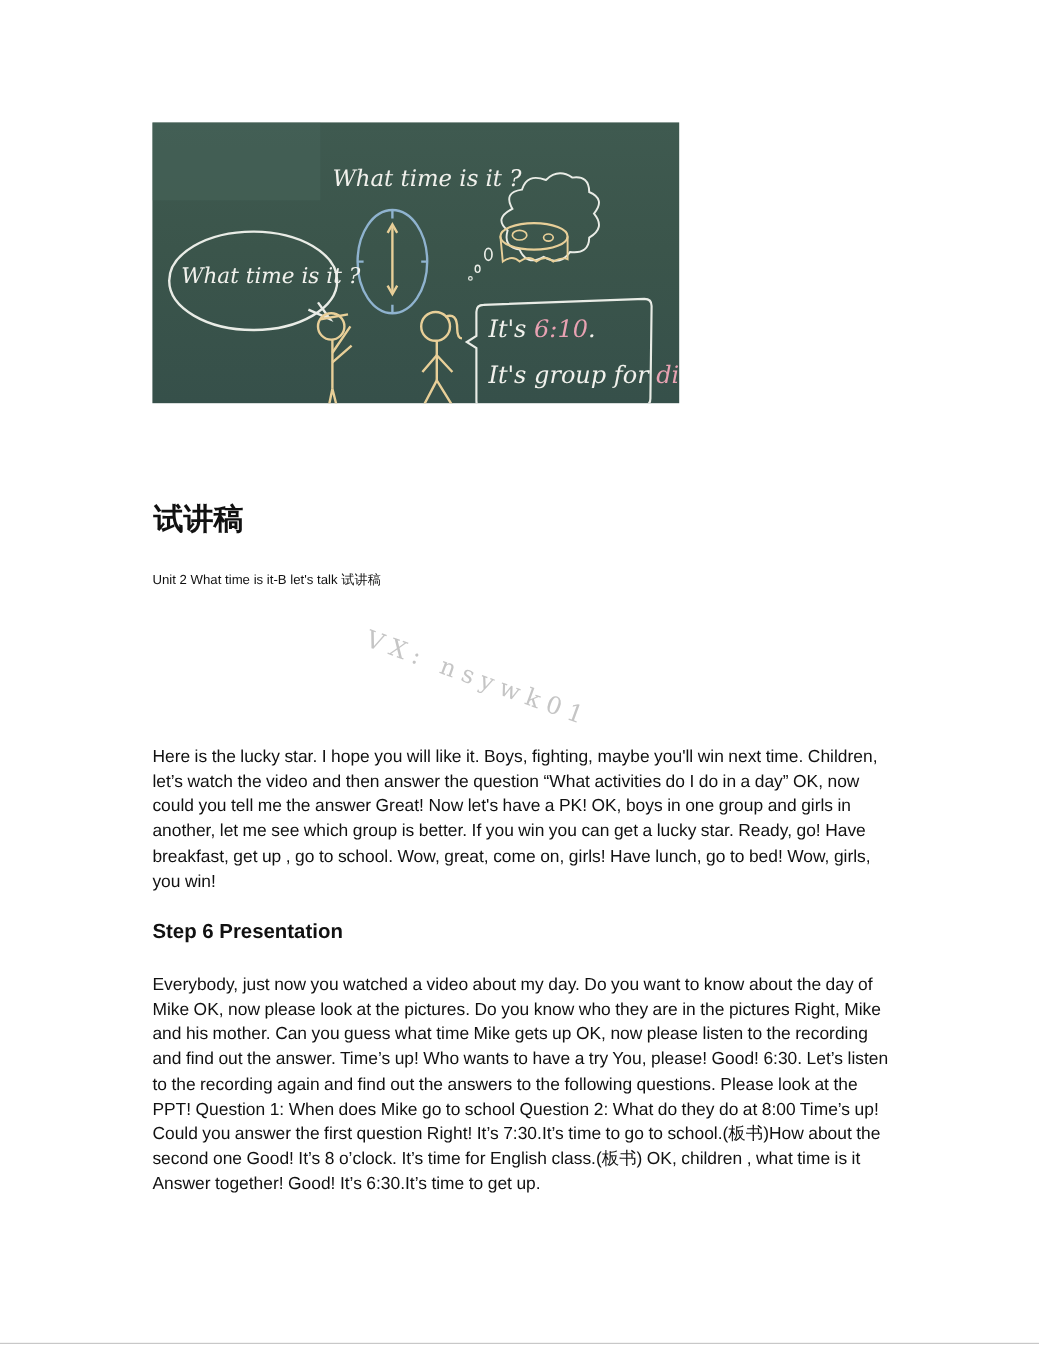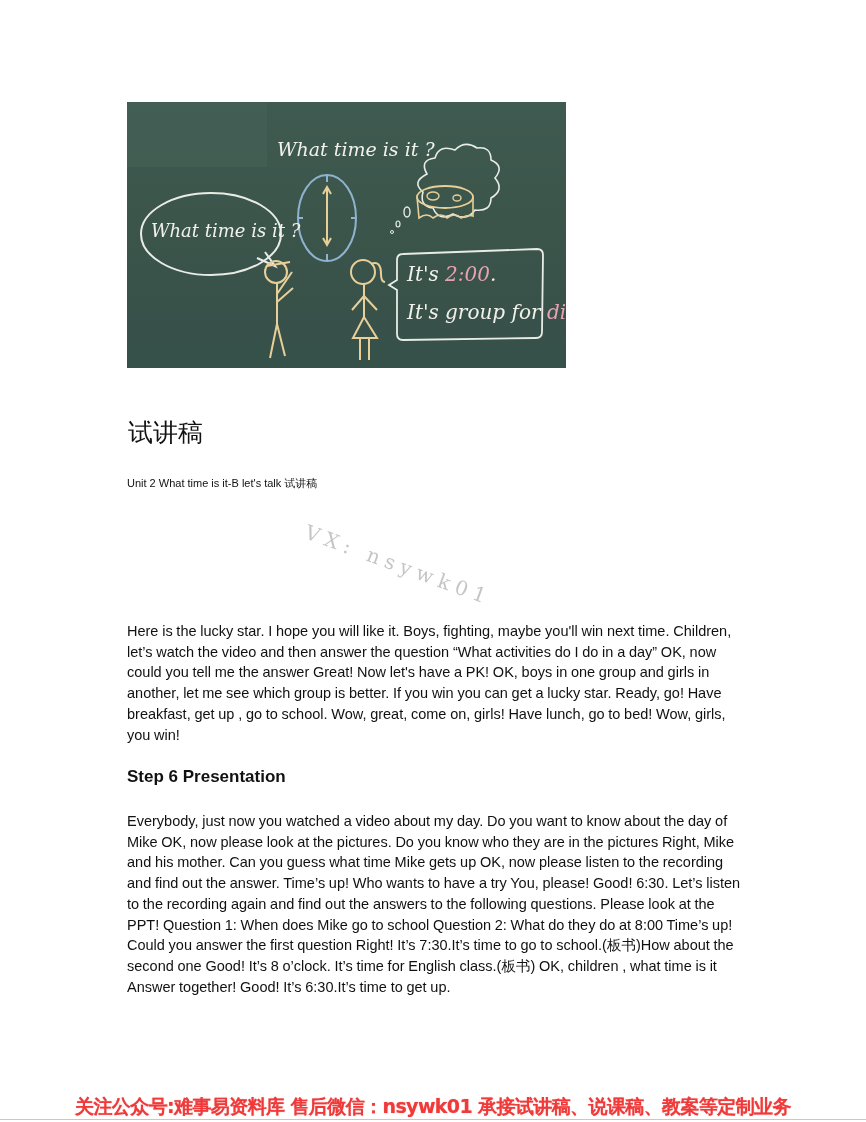--- a/index.html
+++ b/index.html
@@ -19,21 +19,21 @@
       position: absolute;
       left: 0; top: 0;
       width: 866px; height: 1122px;
     }
     
     .chalkboard {
       position: absolute;
       left: 127px;
       top: 102px;
       width: 439px;
-      height: 266px;
+      height: 234px;
       background: linear-gradient(180deg, #3f5a50 0%, #3b554b 45%, #36504a 100%);
       overflow: hidden;
     }
     .chalkboard svg {
       position: absolute;
       left: 0; top: 0;
       width: 439px; height: 286px;
     }
     .chalk-text {
       position: absolute;
@@ -46,21 +46,21 @@
     .bubble-chalk { left: 24px; top: 118px; font-size: 18px; }
     .reply-line1 { left: 280px; top: 160px; font-size: 20px; }
     .reply-line2 { left: 280px; top: 198px; font-size: 20px; }
     .pink { color: #e9a2b3; }
 
     .doc-title {
       position: absolute;
       left: 128px;
       top: 416px;
       font-size: 25px;
-      font-weight: normal;
+      font-weight: bold;
       font-family: "DejaVu Sans", sans-serif;
       letter-spacing: 0px;
     }
     .subtitle {
       position: absolute;
       left: 127px;
       top: 476px;
       font-size: 11px;
     }
     .step-heading {
@@ -154,31 +154,30 @@
       <path d="M244 162 q10 -4 10 10 q0 8 4 8" fill="none" stroke="#e8cf98" stroke-width="2"></path>
       <line x1="237" y1="182" x2="237" y2="215" stroke="#e8cf98" stroke-width="2"></line>
       <path d="M237 194 L225 208 M237 194 L250 208" fill="none" stroke="#e8cf98" stroke-width="2"></path>
       <path d="M237 215 L226 236 L250 236 Z" fill="none" stroke="#e8cf98" stroke-width="2"></path>
       <path d="M233 236 L233 258 M242 236 L242 258" fill="none" stroke="#e8cf98" stroke-width="2"></path>
 
       <path d="M276 152 L410 147 Q416 147 416 153 L415 230 Q415 236 409 236 L276 238 Q270 238 270 232 L270 188 L262 183 L270 178 L270 158 Q270 152 276 152 Z" fill="none" stroke="#e9ece6" stroke-width="1.8"></path>
     </svg>
     <div class="chalk-text title-chalk">What time is it ?</div>
     <div class="chalk-text bubble-chalk">What time is it ?</div>
-    <div class="chalk-text reply-line1"><span>It's </span><span class="pink">2:00</span><span>.</span></div>
+    <div class="chalk-text reply-line1"><span>It's </span><span class="pink">6:10</span><span>.</span></div>
     <div class="chalk-text reply-line2"><span>It's group for </span><span class="pink">dinner.</span></div>
   </div>
 
   <div class="doc-title">试讲稿</div>
 
   <div class="subtitle">Unit 2 What time is it-B let's talk 试讲稿</div>
 
   <div class="watermark">VX: nsywk01</div>
 
   <div class="para" style="top:621px;">Here is the lucky star. I hope you will like it. Boys, fighting, maybe you'll win next time. Children, let’s watch the video and then answer the question “What activities do I do in a day” OK, now could you tell me the answer Great! Now let's have a PK! OK, boys in one group and girls in another, let me see which group is better. If you win you can get a lucky star. Ready, go! Have breakfast, get up , go to school. Wow, great, come on, girls! Have lunch, go to bed! Wow, girls, you win!</div>
 
   <div class="step-heading" style="top:767px;">Step 6 Presentation</div>
   <div class="para" style="top:811px;">Everybody, just now you watched a video about my day. Do you want to know about the day of Mike OK, now please look at the pictures. Do you know who they are in the pictures Right, Mike and his mother. Can you guess what time Mike gets up OK, now please listen to the recording and find out the answer. Time’s up! Who wants to have a try You, please! Good! 6:30. Let’s listen to the recording again and find out the answers to the following questions. Please look at the PPT! Question 1: When does Mike go to school Question 2: What do they do at 8:00 Time’s up! Could you answer the first question Right! It’s 7:30.It’s time to go to school.(板书)How about the second one Good! It’s 8 o’clock. It’s time for English class.(板书) OK, children , what time is it Answer together! Good! It’s 6:30.It’s time to get up.</div>
 
-  <div class="footer-banner">关注公众号:难事易资料库  售后微信：nsywk01   承接试讲稿、说课稿、教案等定制业务</div>
   <div class="footer-rule"></div>
 
 </div>
 
 </body></html>

